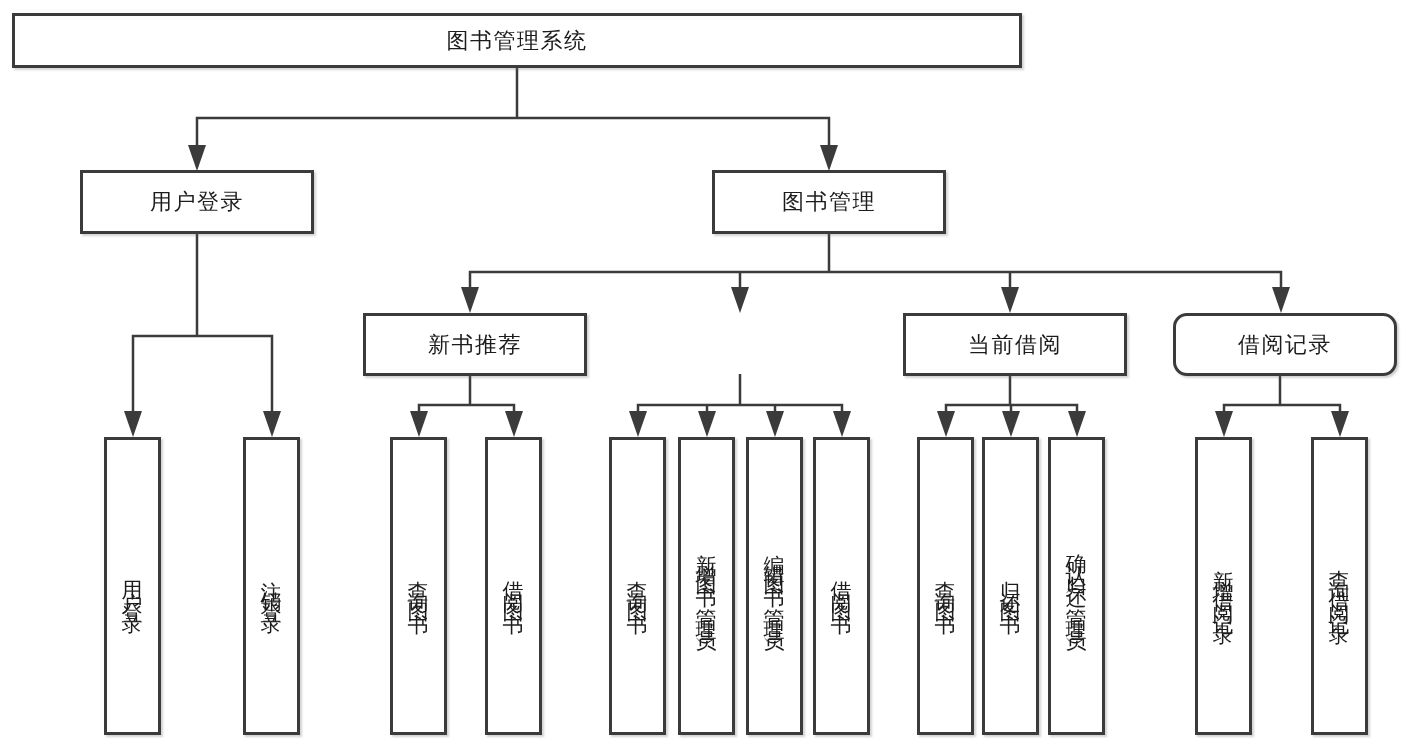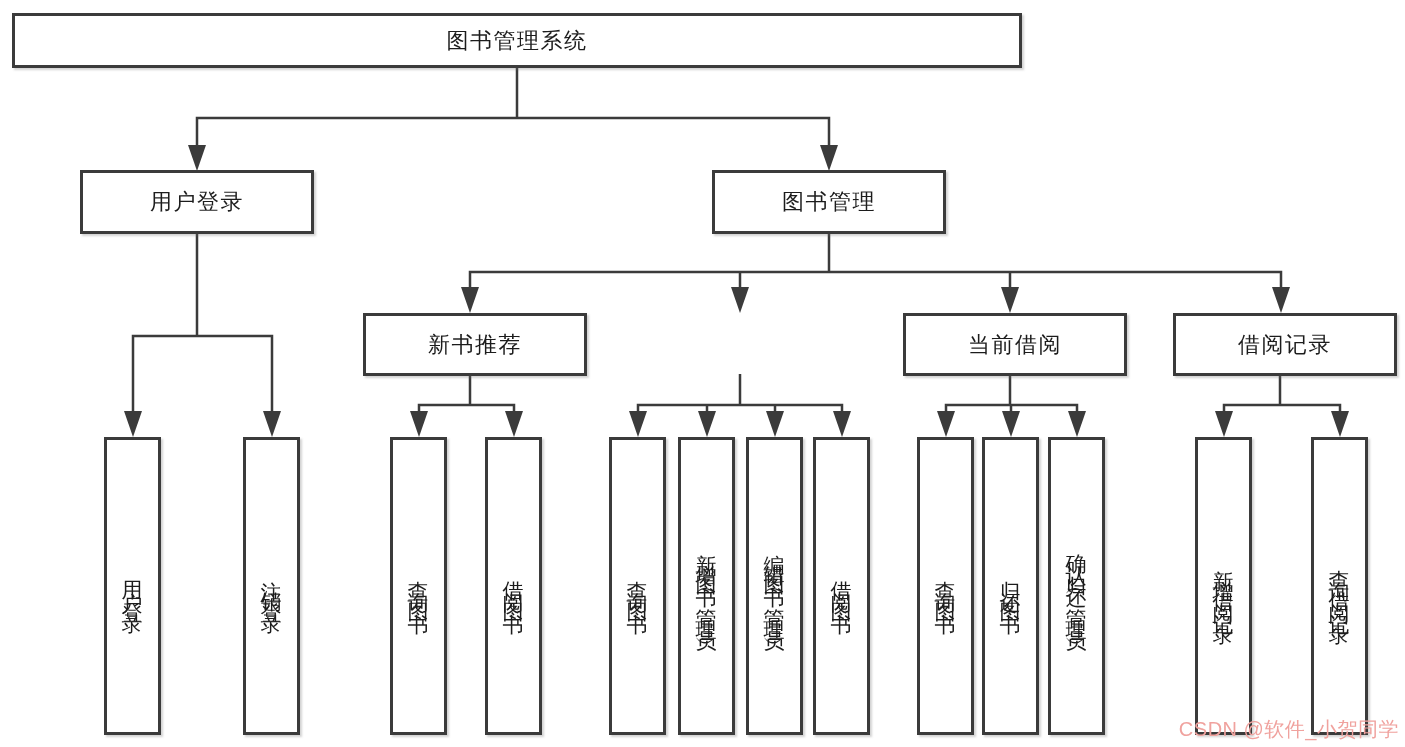--- a/index.html
+++ b/index.html
@@ -90,21 +90,21 @@
   <div class="box lvl2" style="left:712px;">
     <span class="h-label">图书管理</span>
   </div>
 
   <div class="box lvl3" style="left:363px;">
     <span class="h-label">新书推荐</span>
   </div>
   <div class="box lvl3" style="left:903px;">
     <span class="h-label">当前借阅</span>
   </div>
-  <div class="box lvl3" style="left:1173px;">
+  <div class="box lvl3" style="left:1173px;border-radius:14px;">
     <span class="h-label">借阅记录</span>
   </div>
 
   <div class="box leaf" style="left:104px;">
     <span class="v-label">用户登录</span>
   </div>
   <div class="box leaf" style="left:243px;">
     <span class="v-label">注销登录</span>
   </div>
   <div class="box leaf" style="left:390px;">
@@ -134,15 +134,14 @@
   <div class="box leaf" style="left:1048px;">
     <span class="v-label">确认归还（管理员）</span>
   </div>
   <div class="box leaf" style="left:1195px;">
     <span class="v-label">新增借阅记录</span>
   </div>
   <div class="box leaf" style="left:1311px;">
     <span class="v-label">查询借阅记录</span>
   </div>
 
-  <div class="watermark">CSDN @软件_小贺同学</div>
 
 </div>
 
 </body></html>

